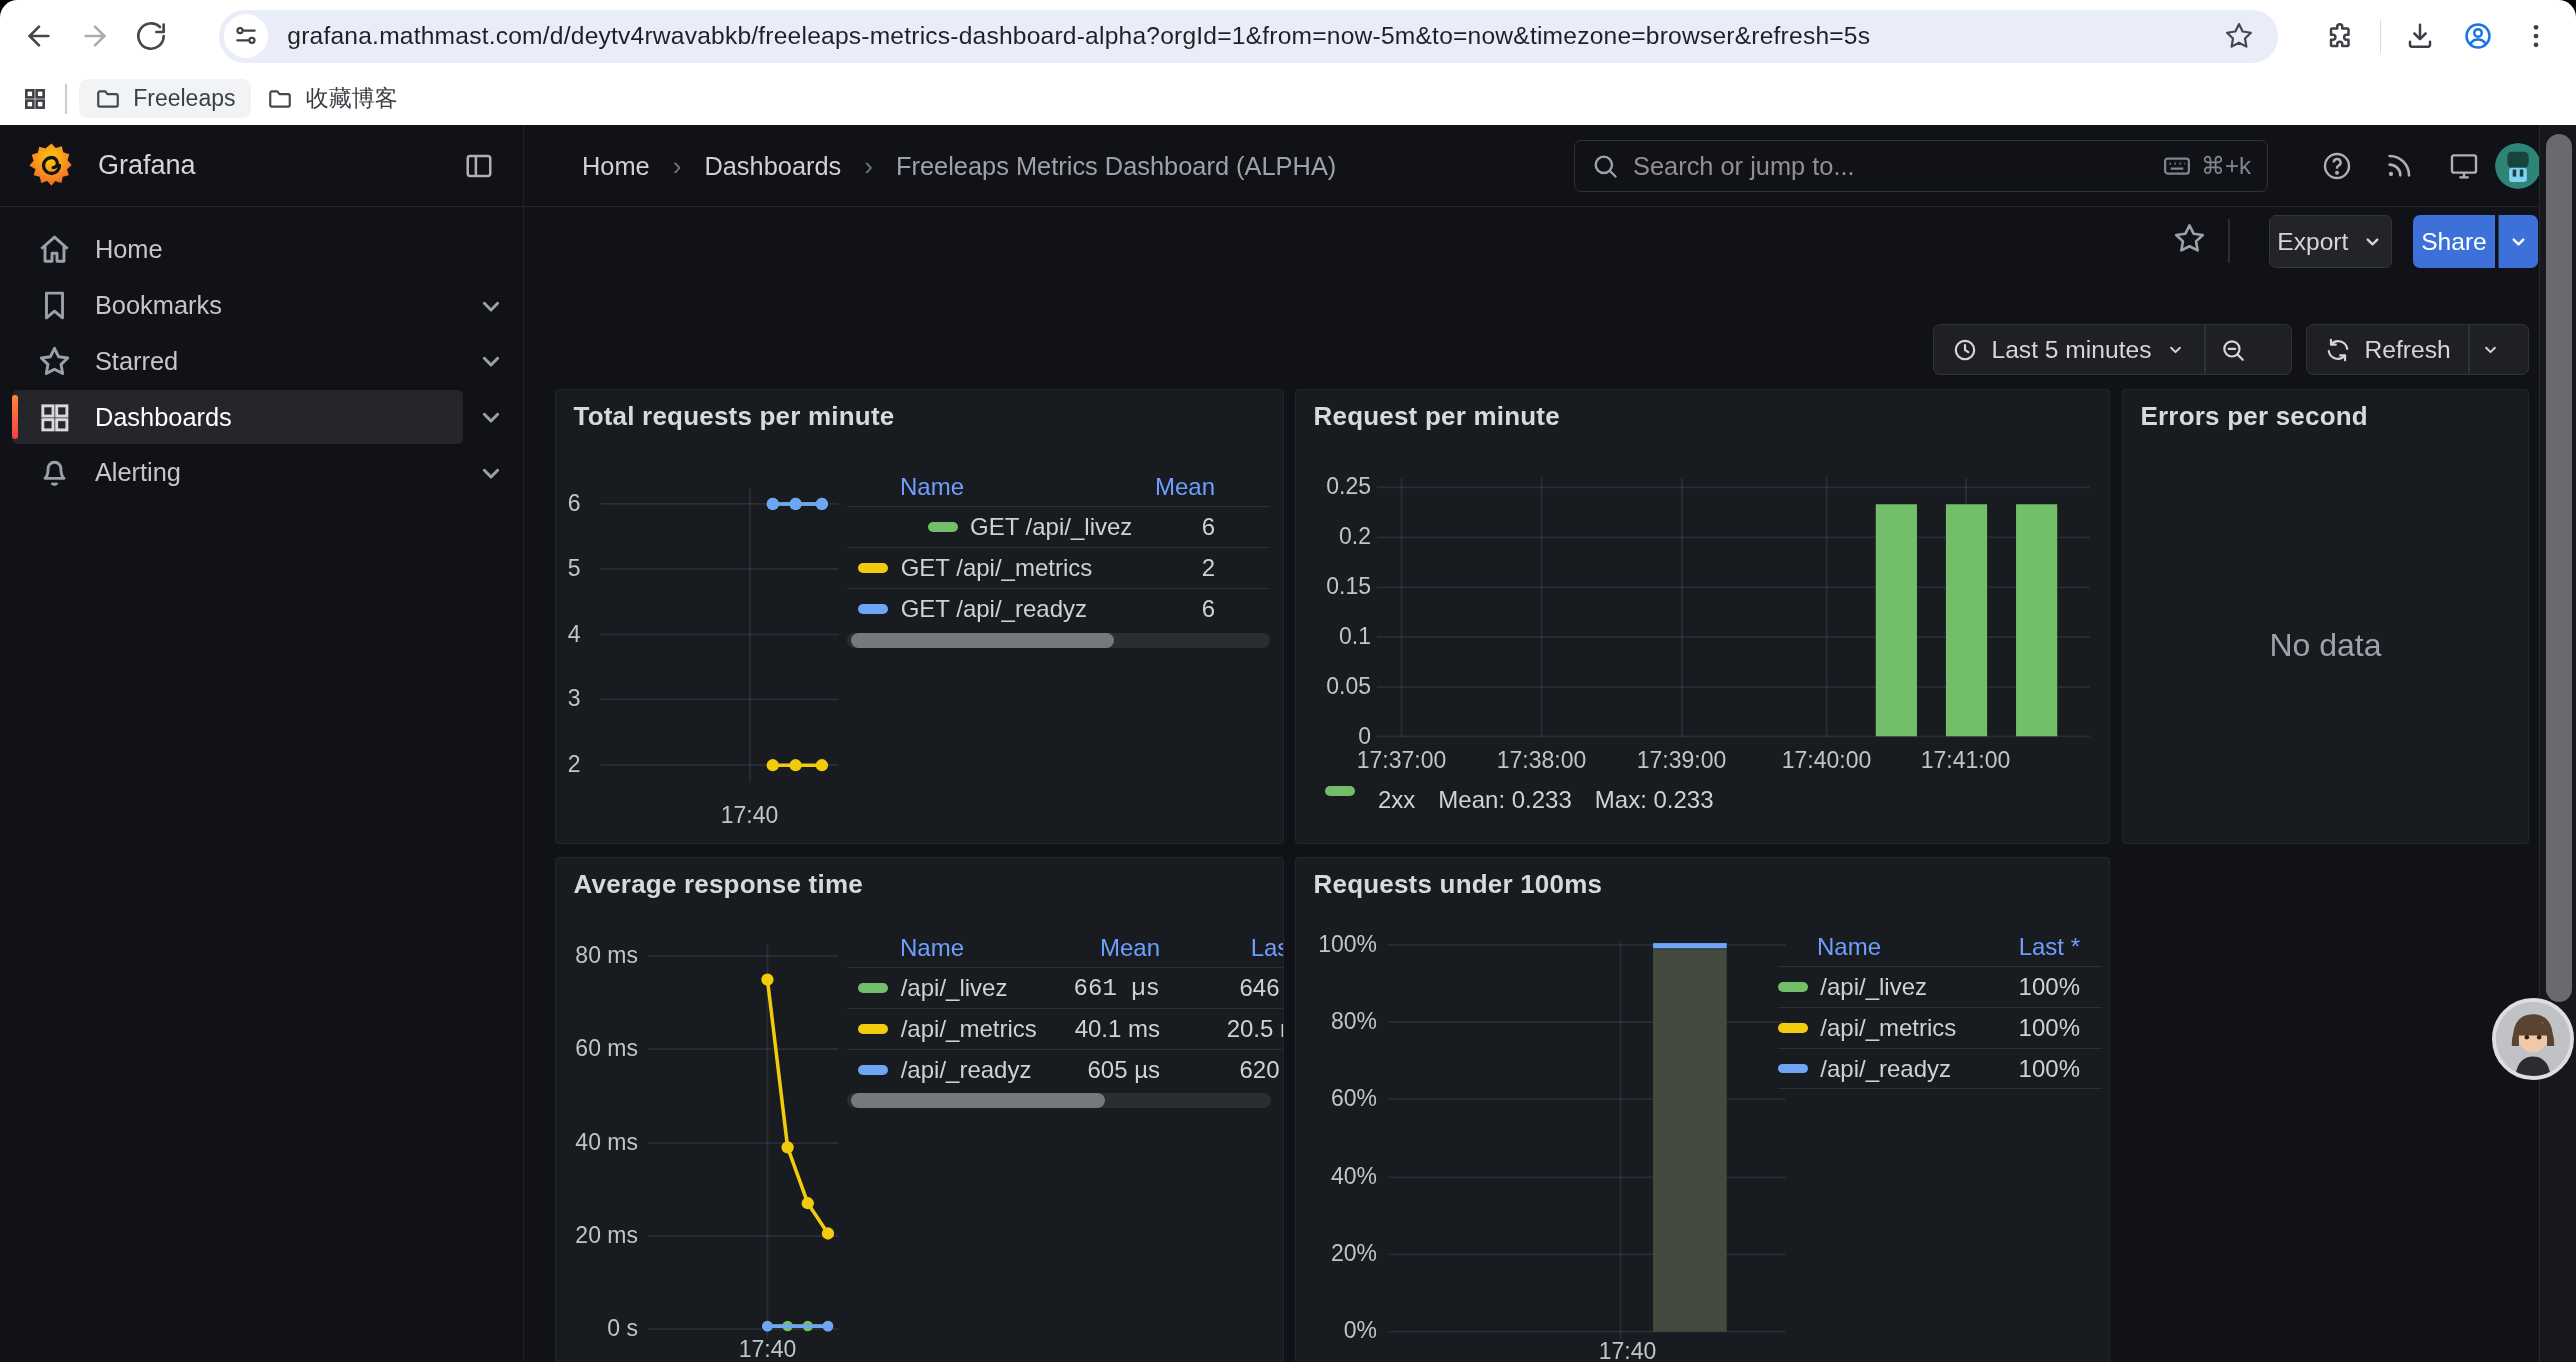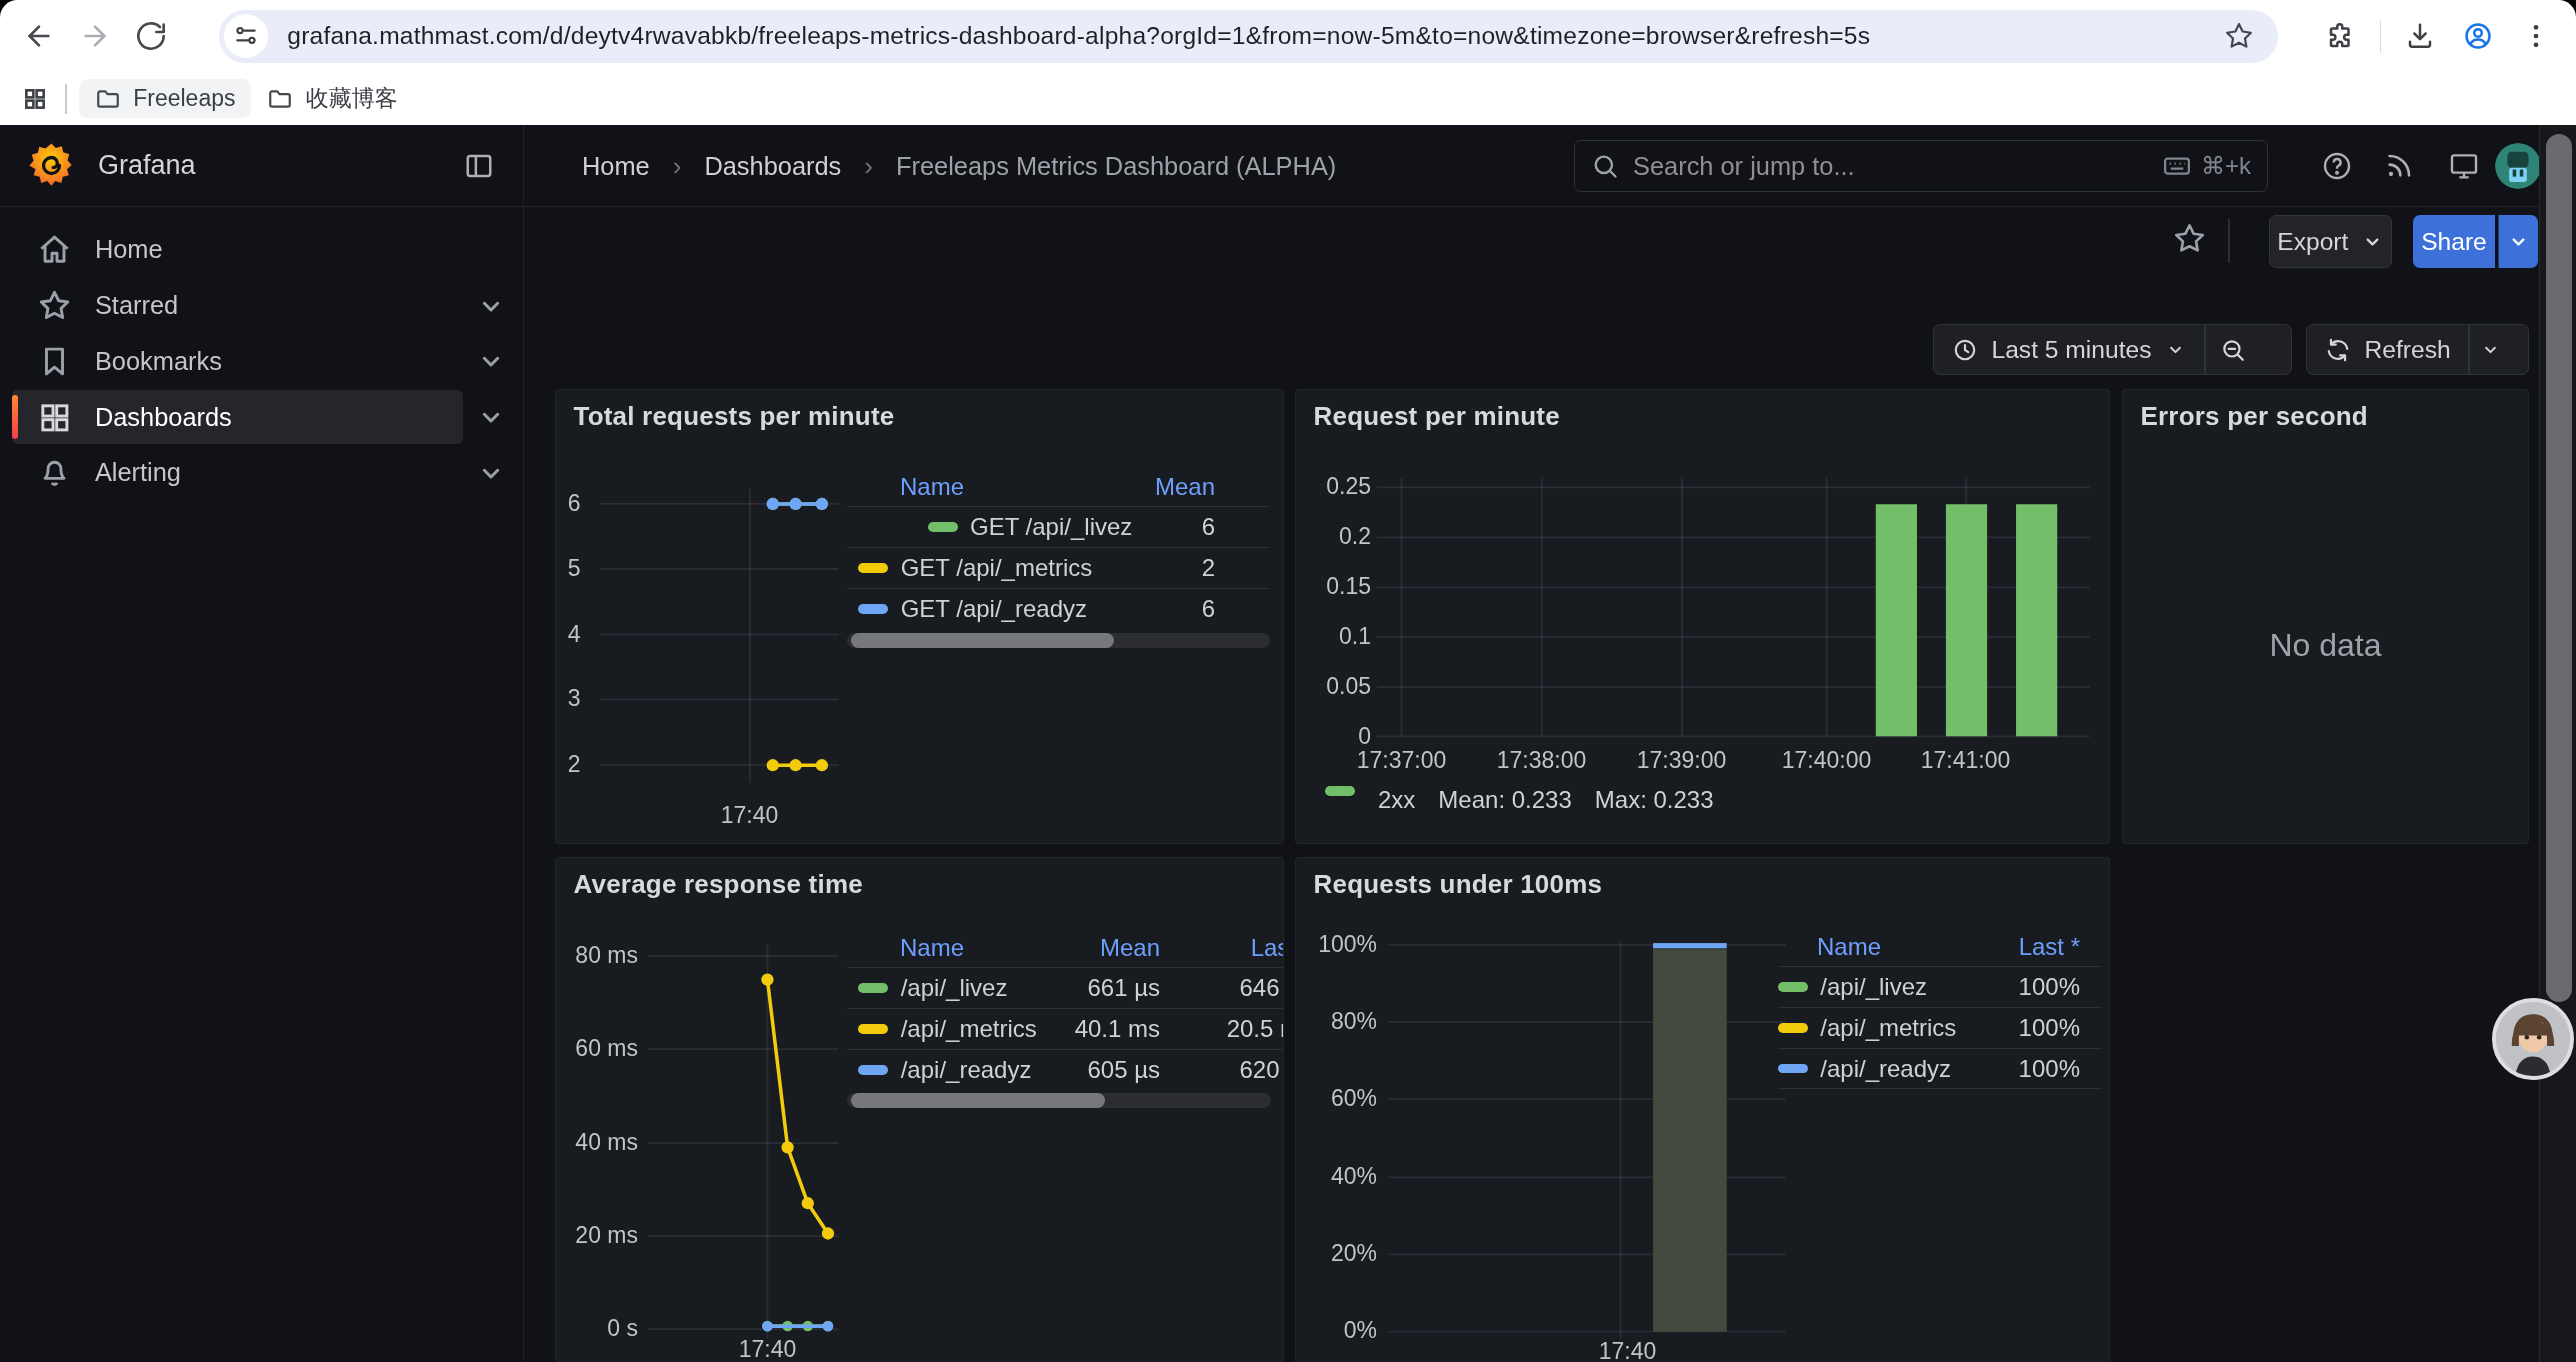--- a/index.html
+++ b/index.html
@@ -239,32 +239,32 @@
       <div class="nav-list">
         <div class="nav-item">
           <span class="ni-icon"><svg viewBox="0 0 24 24" fill="none" stroke="currentColor" stroke-width="2" stroke-linejoin="round">
                 <path d="M3 11.5L12 3.5l9 8"></path>
                 <path d="M5.5 9.5V20h4.8v-5.4h3.4V20h4.8V9.5"></path>
               </svg></span>
           <span class="ni-label">Home</span>
         </div>
         <div class="nav-item">
           <span class="ni-icon"><svg viewBox="0 0 24 24" fill="none" stroke="currentColor" stroke-width="2" stroke-linejoin="round">
-                <path d="M12 3l2.8 5.7 6.3 .9-4.6 4.4 1.1 6.2L12 17.3l-5.6 2.9 1.1-6.2L2.9 9.6l6.3-.9z"></path>
-              </svg></span>
-          <span class="ni-label">Starred</span>
+                <path d="M6.5 3.5h11V20.5l-5.5-4.6-5.5 4.6z"></path>
+              </svg></span>
+          <span class="ni-label">Bookmarks</span>
           <span class="nav-chevron"><svg viewBox="0 0 24 24" fill="none" stroke="currentColor" stroke-width="2.2" stroke-linecap="round" stroke-linejoin="round">
                 <path d="M7 10l5 5 5-5"></path>
               </svg></span>
         </div>
         <div class="nav-item">
           <span class="ni-icon"><svg viewBox="0 0 24 24" fill="none" stroke="currentColor" stroke-width="2" stroke-linejoin="round">
-                <path d="M6.5 3.5h11V20.5l-5.5-4.6-5.5 4.6z"></path>
-              </svg></span>
-          <span class="ni-label">Bookmarks</span>
+                <path d="M12 3l2.8 5.7 6.3 .9-4.6 4.4 1.1 6.2L12 17.3l-5.6 2.9 1.1-6.2L2.9 9.6l6.3-.9z"></path>
+              </svg></span>
+          <span class="ni-label">Starred</span>
           <span class="nav-chevron"><svg viewBox="0 0 24 24" fill="none" stroke="currentColor" stroke-width="2.2" stroke-linecap="round" stroke-linejoin="round">
                 <path d="M7 10l5 5 5-5"></path>
               </svg></span>
         </div>
         <div class="nav-item selected">
           <span class="ni-icon"><svg viewBox="0 0 24 24" fill="none" stroke="currentColor" stroke-width="2">
                 <rect x="4" y="4" width="7" height="7"></rect>
                 <rect x="13.5" y="4" width="7" height="7"></rect>
                 <rect x="4" y="13.5" width="7" height="7"></rect>
                 <rect x="13.5" y="13.5" width="7" height="7"></rect>
@@ -542,21 +542,21 @@
             <div class="lt-header">
               <span style="padding-left:53px; width:210px;">Name</span>
               <span style="width:103px; text-align:right;">Mean</span>
               <span style="flex:1; text-align:right; padding-right:26px;">Last *</span>
             </div>
             <div class="lt-row">
               <span class="lt-name" style="width:210px;">
                   <span class="swatch" style="background: rgb(115, 191, 105);"></span>
                   <span>/api/_livez</span>
                 </span>
-              <span style="width:103px; text-align:right;">661 µs</span>
+              <span style="width:103px; text-align:right;font-family:Liberation Mono, monospace;">661 µs</span>
               <span style="flex:1; text-align:right; padding-right:26px;">646 µs</span>
             </div>
             <div class="lt-row">
               <span class="lt-name" style="width:210px;">
                   <span class="swatch" style="background: rgb(242, 204, 12);"></span>
                   <span>/api/_metrics</span>
                 </span>
               <span style="width:103px; text-align:right;">40.1 ms</span>
               <span style="flex:1; text-align:right; padding-right:26px;">20.5 ms</span>
             </div>

